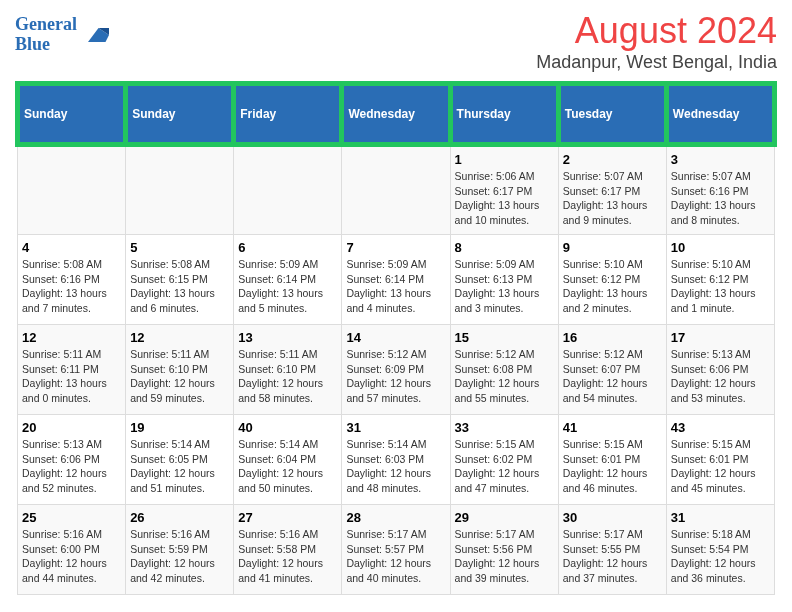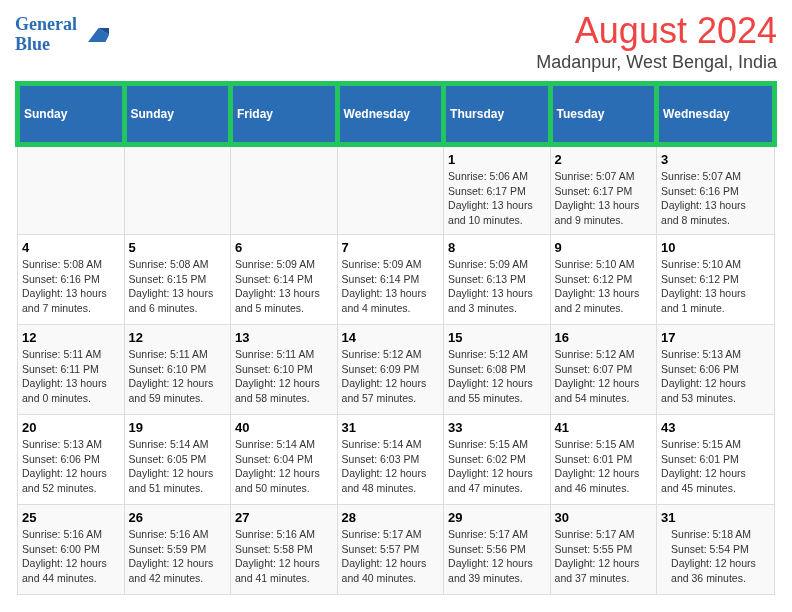--- a/index.html
+++ b/index.html
@@ -348,20 +348,20 @@
         </td>
         <td>
           <span class="day-number">30</span>
           <div class="day-info" style="white-space: pre-line;">Sunrise: 5:17 AM
 Sunset: 5:55 PM
 Daylight: 12 hours
 and 37 minutes.</div>
         </td>
         <td>
           <span class="day-number">31</span>
-          <div class="day-info" style="white-space: pre-line; margin-left: 10px;">Sunrise: 5:18 AM
+          <div class="day-info" style="white-space: pre-line;">Sunrise: 5:18 AM
 Sunset: 5:54 PM
 Daylight: 12 hours
 and 36 minutes.</div>
         </td>
       </tr>
     </tbody>
 </table>
 
 </body></html>

